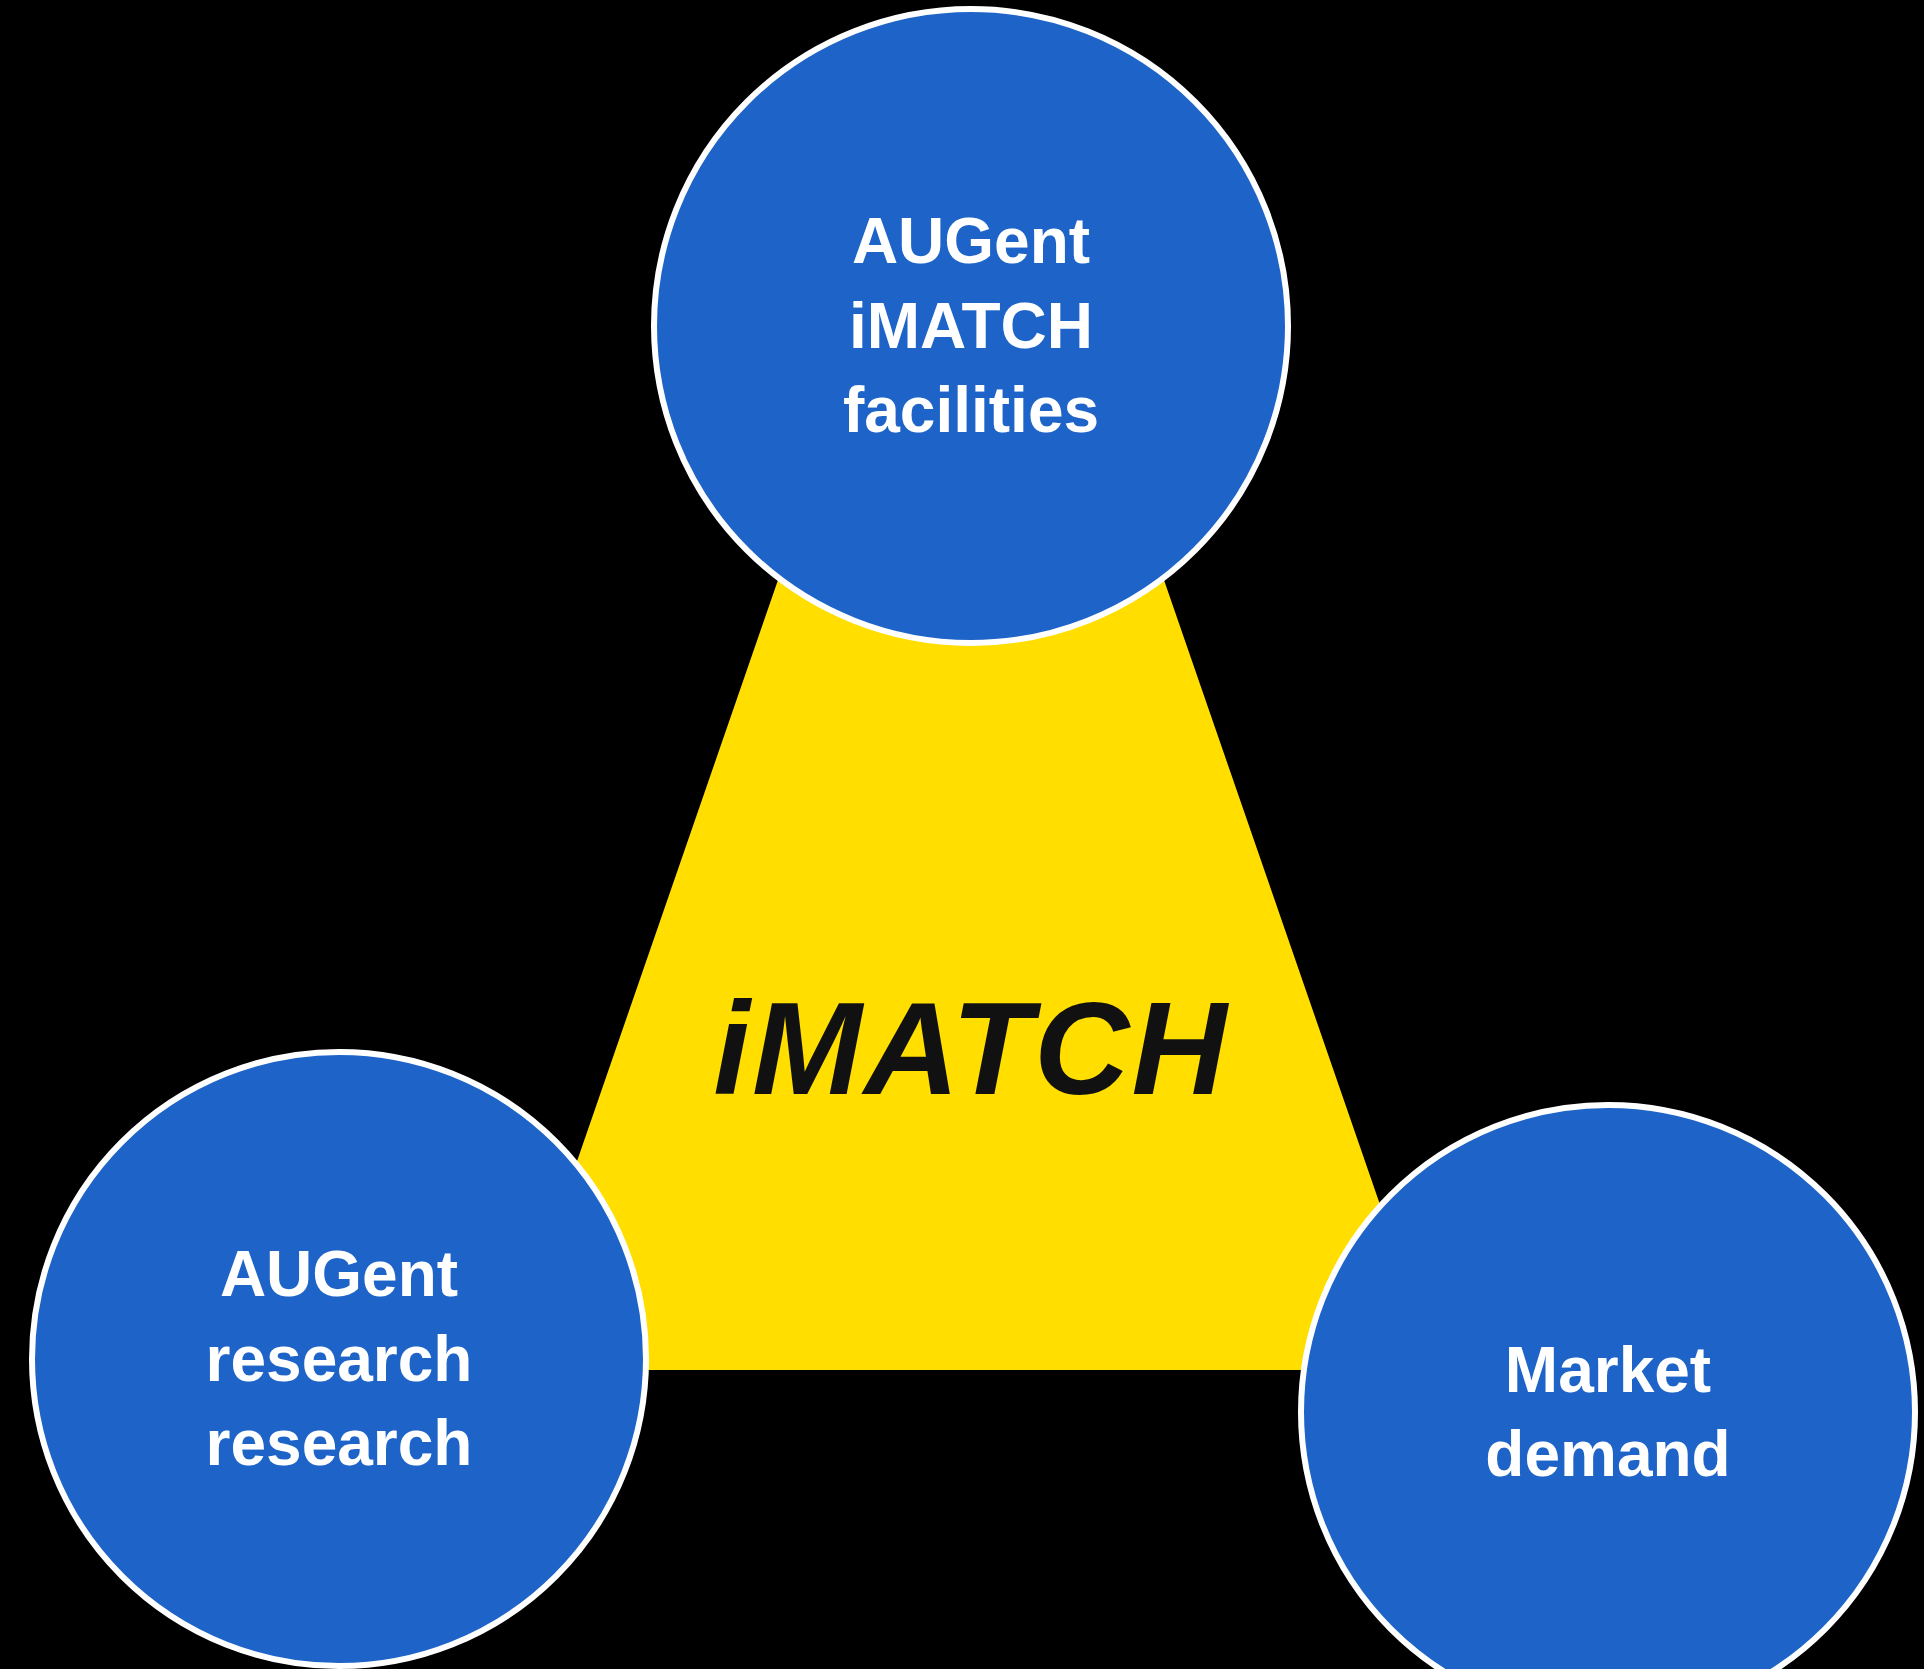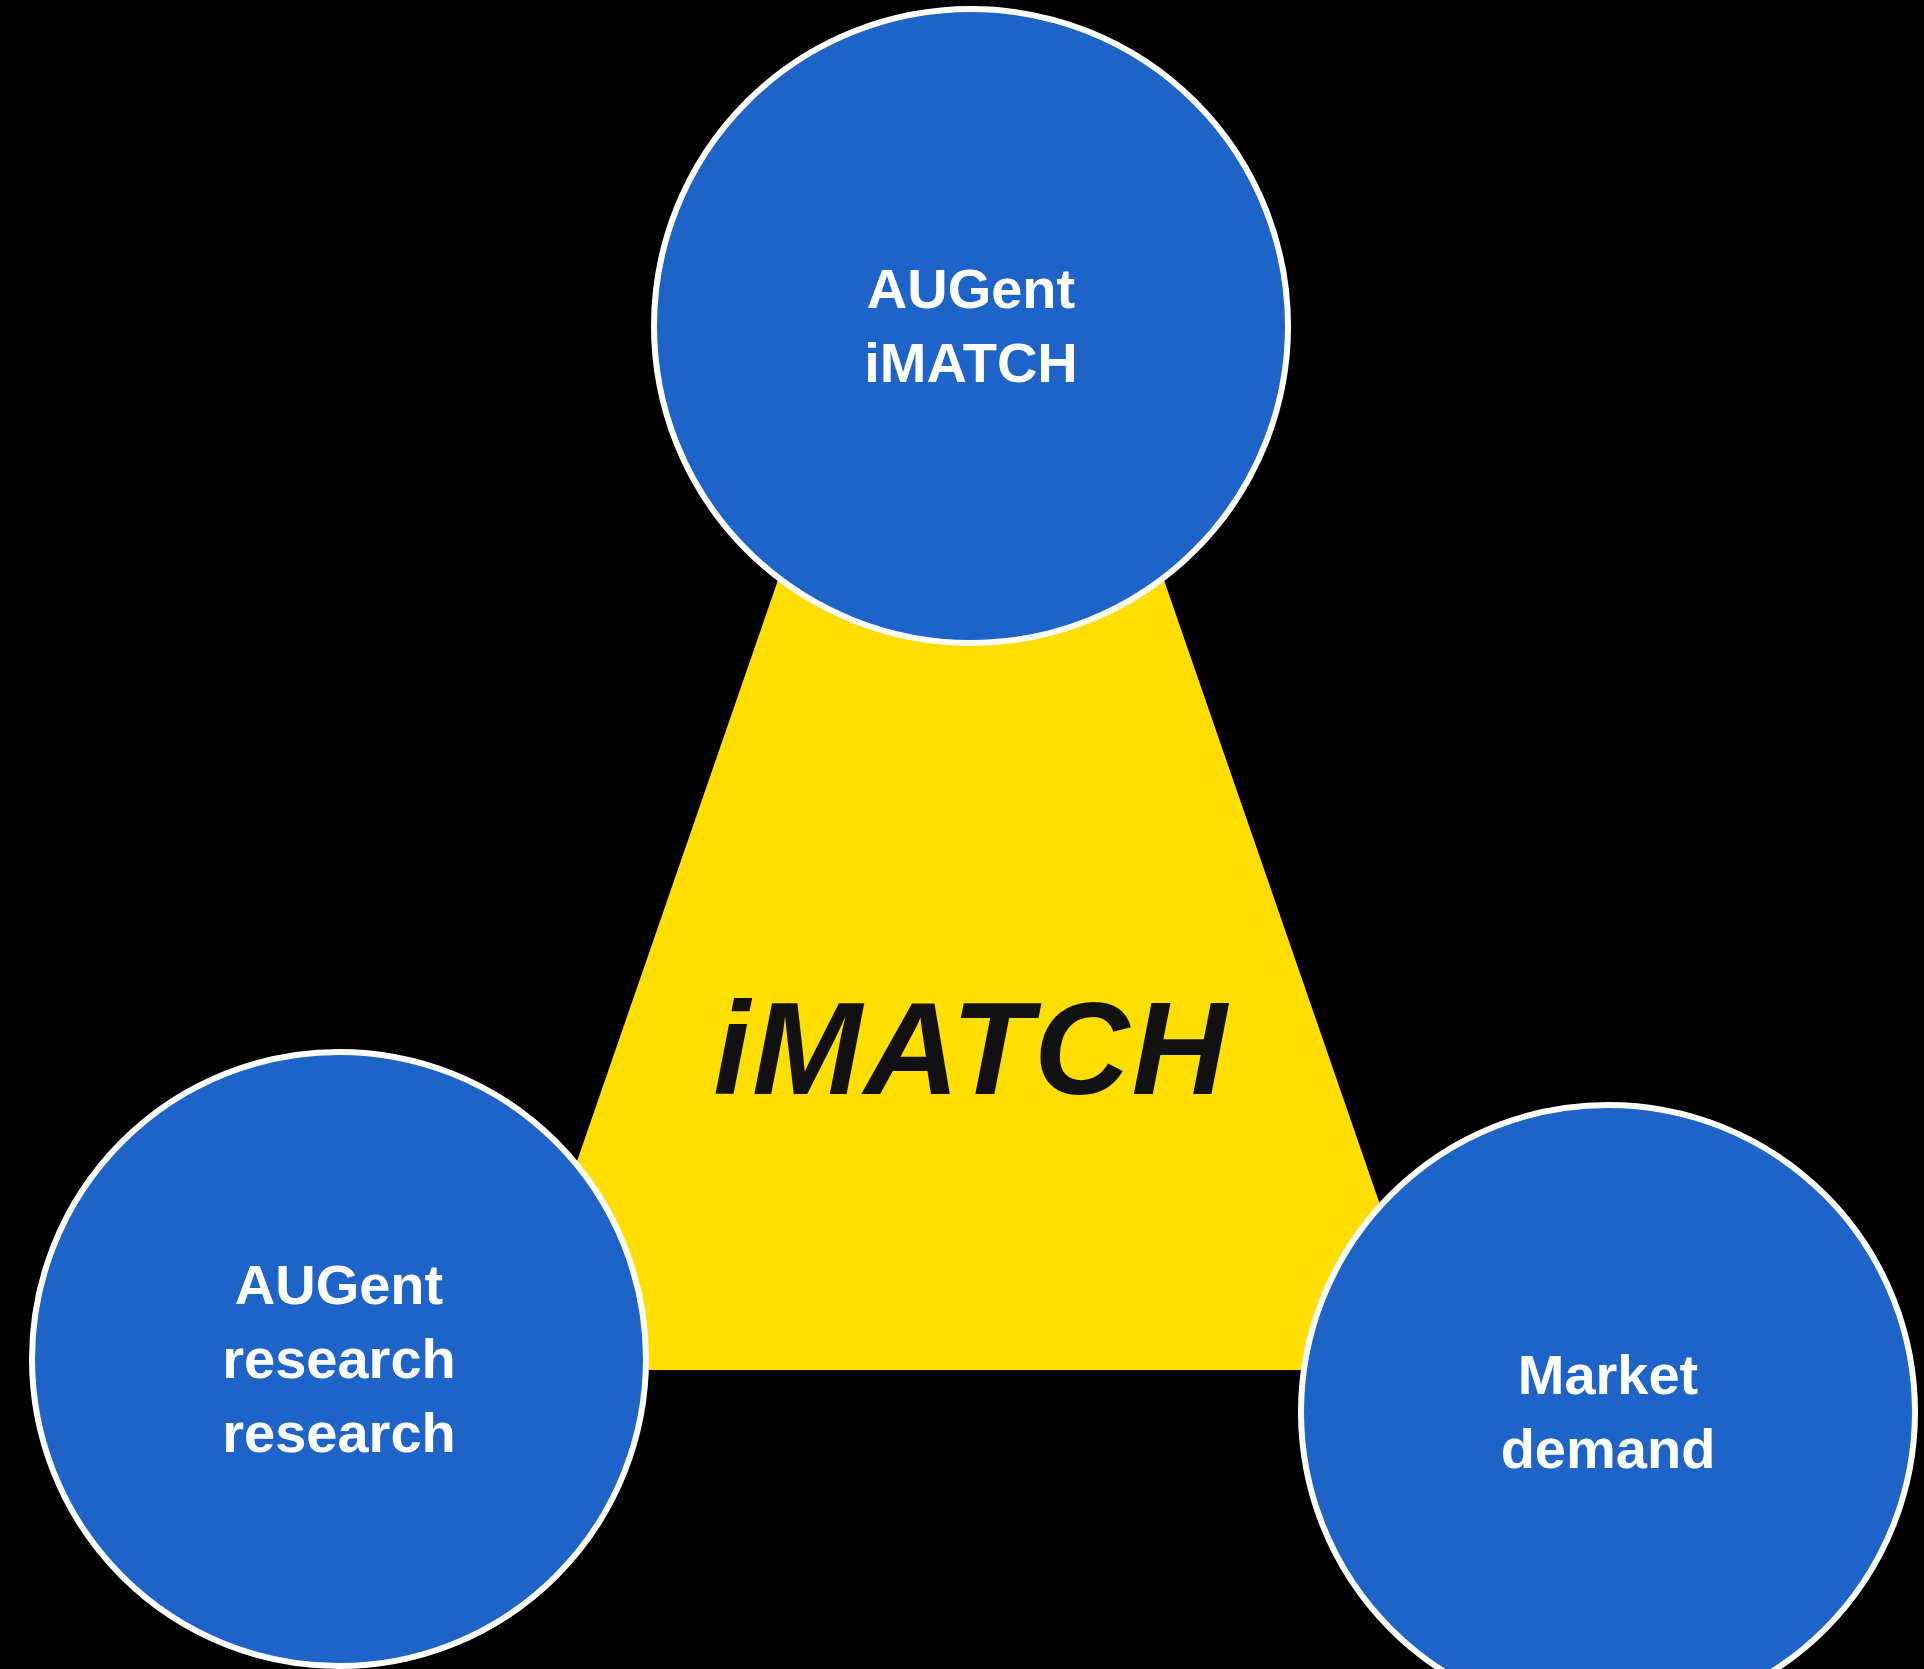--- a/index.html
+++ b/index.html
@@ -55,21 +55,21 @@
     display: flex;
     flex-direction: column;
     align-items: center;
     justify-content: center;
     text-align: center;
     color: var(--circle-text, #FFFFFF);
   }
 
   .node .line {
     display: block;
-    font-size: 56px;
+    font-size: 64px;
     line-height: 1.32;
     font-weight: 700;
     white-space: nowrap;
   }
 
   .node .line.first {
     font-weight: 700;
   }
 
   .node-top {
@@ -100,20 +100,21 @@
 
   <svg class="triangle-svg" viewBox="0 0 1924 1669" xmlns="http://www.w3.org/2000/svg" aria-hidden="true">
     <polygon points="971,175 575,1320 1367,1320"></polygon>
   </svg>
 
   <div class="center-label">iMATCH</div>
 
   <div class="node node-top">
     <span class="line first">AUGent</span>
     <span class="line">iMATCH</span>
+    <span class="line">facilities</span>
   </div>
 
   <div class="node node-left">
     <span class="line first">AUGent</span>
     <span class="line">research</span>
     <span class="line">research</span>
   </div>
 
   <div class="node node-right">
     <span class="line first">Market</span>

